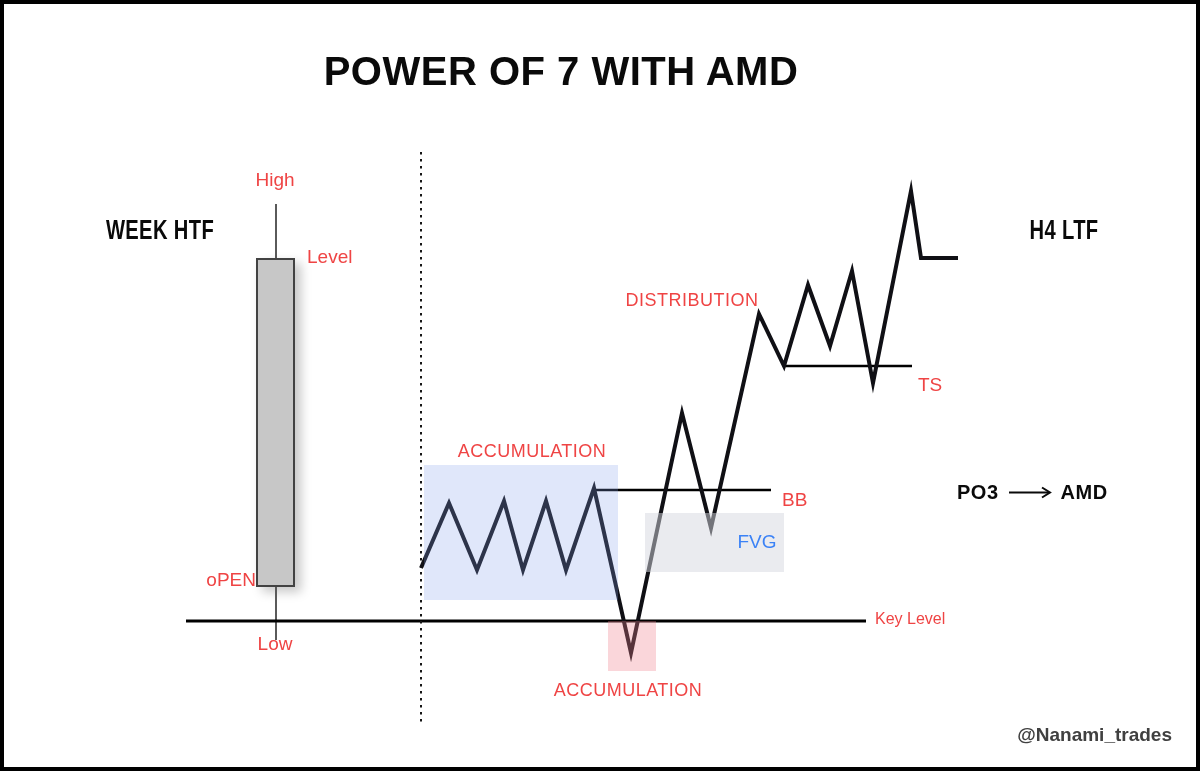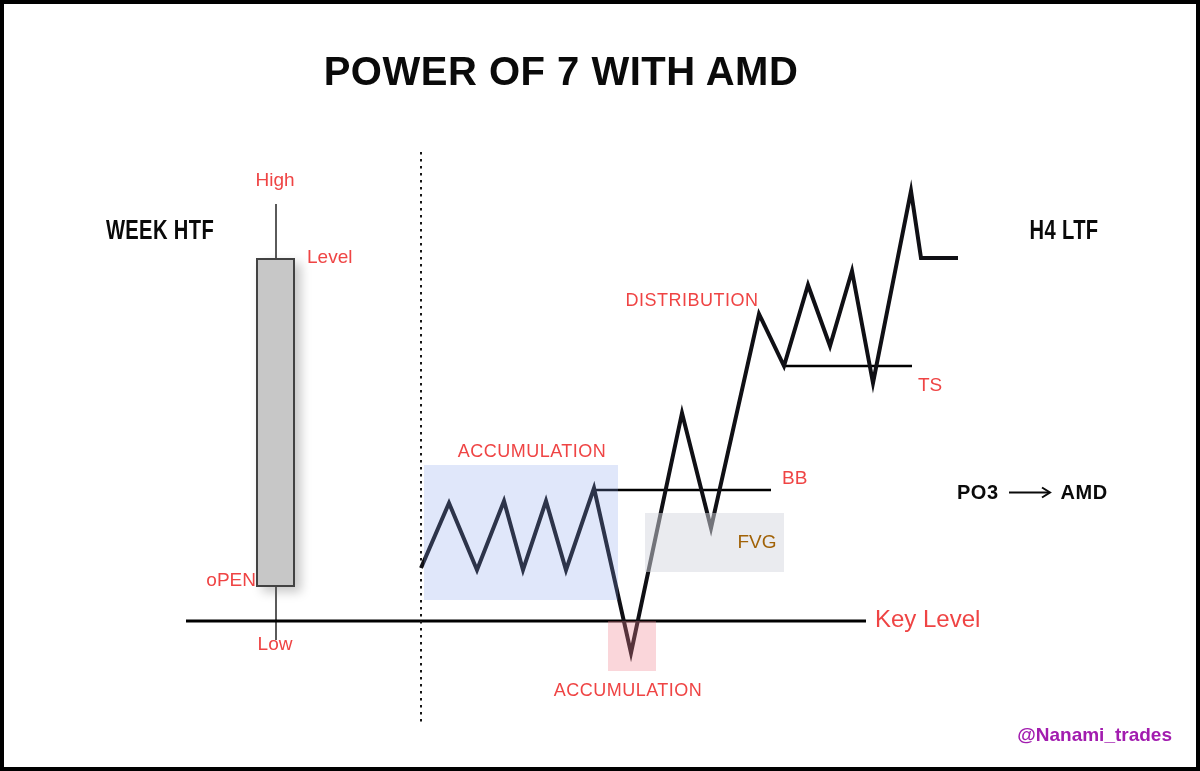--- a/index.html
+++ b/index.html
@@ -31,35 +31,35 @@
     color: #0a0a0a;
   }
   .lbl {
     font-size: 19px;
     color: #ef4444;
   }
   .center { transform: translate(-50%, -50%); }
   .vcenter { transform: translateY(-50%); }
   .rightcenter { transform: translate(-100%, -50%); }
   .phase { font-size: 18px; letter-spacing: 0.5px; }
-  .fvg-lbl { color: #a16207; }
-  .keylevel-lbl { font-size: 24px; }
+  .fvg-lbl { color: #3b82f6; }
+  .keylevel-lbl { font-size: 16px; }
 
   .flow {
     display: flex;
     align-items: center;
     gap: 9px;
     transform: translateY(-50%);
   }
   .flow .flow-txt { font-size: 20px; font-weight: 900; letter-spacing: 0.5px; color: #0a0a0a; }
 
   .credit {
     font-size: 19px;
     font-weight: 700;
-    color: #a21caf;
+    color: #404040;
     transform: translate(-100%, -50%);
   }
 
   
   .candle-wick {
     position: absolute;
     width: 2px;
     background: #5a5a5a;
   }
   .candle-body {
@@ -121,21 +121,21 @@
     <polyline class="price-line" points="417,564 445,499 473,566 500,497 519,566 542,497 562,566 590,484 627,649 678,409 707,524 755,310 780,362 804,281 826,342 848,267 869,379 907,187 917,254 954,254"></polyline>
     <rect class="accumulation-box" x="420" y="461" width="194" height="135"></rect>
     <rect class="fvg-box" x="641" y="509" width="139" height="59"></rect>
     <rect class="manipulation-box" x="604" y="617" width="48" height="50"></rect>
   </svg>
 
   <div class="abs lbl phase center" style="left:528px; top:447px;">ACCUMULATION</div>
   <div class="abs lbl phase center" style="left:624px; top:686px;">ACCUMULATION</div>
   <div class="abs lbl phase center" style="left:688px; top:296px;">DISTRIBUTION</div>
 
-  <div class="abs lbl vcenter" style="left:778px; top:474px;">BB</div>
+  <div class="abs lbl vcenter" style="left:778px; top:496px;">BB</div>
   <div class="abs lbl fvg-lbl center" style="left:753px; top:538px;">FVG</div>
   <div class="abs lbl vcenter" style="left:914px; top:362px;margin-top:19px;">TS</div>
   <div class="abs lbl keylevel-lbl vcenter" style="left:871px; top:615px;">Key Level</div>
 
   <div class="abs flow" style="left:953px; top:488px;">
     <span class="flow-txt">PO3</span>
     <svg class="arrow-svg" width="44" height="14" viewBox="0 0 44 14">
       <line x1="1" y1="7" x2="41" y2="7"></line>
       <polyline points="34,2 42,7 34,12"></polyline>
     </svg>

